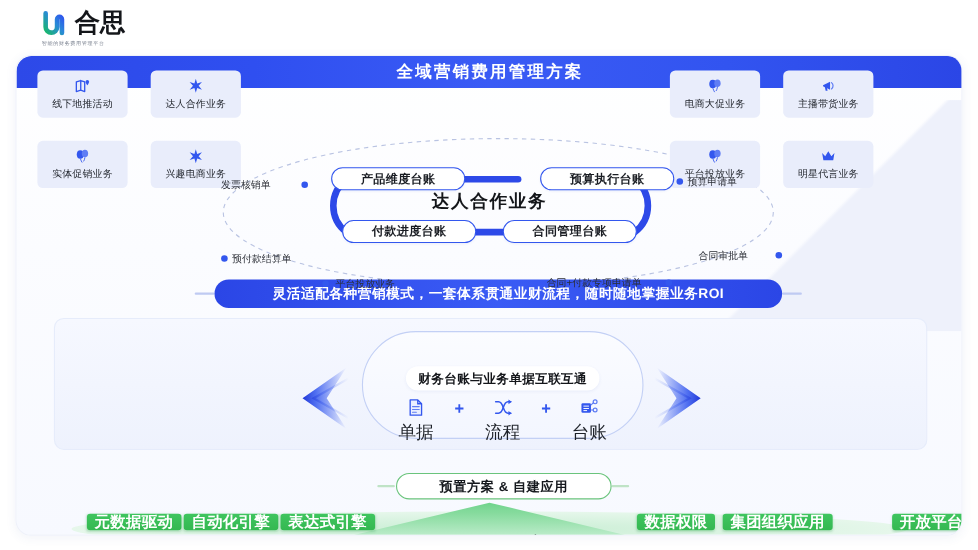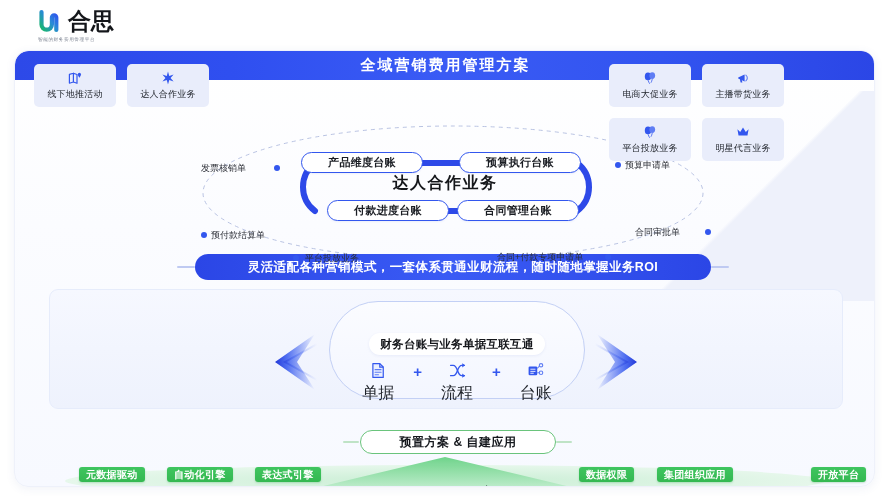--- a/index.html
+++ b/index.html
@@ -62,22 +62,22 @@
   .node-pill {
     position: absolute; height: 21px;
     background: #ffffff; border: 1.6px solid #3357ee;
     border-radius: 11px;
     display: flex; align-items: center; justify-content: center;
     color: #1a1d23; font-size: 11px; font-weight: 700;
     z-index: 4; letter-spacing: .3px;
     box-shadow: 0 1px 2px rgba(40,70,200,.07);
   }
   #np-prod { left: 286px; top: 72px; width: 122px; }
-  #np-budget { left: 444px; top: 72px; width: 122px; text-align: right; }
-  #np-pay { left: 312px; top: 120px; width: 122px; }
+  #np-budget { left: 476px; top: 72px; width: 122px; text-align: right; }
+  #np-pay { left: 296px; top: 120px; width: 122px; }
   #np-contract { left: 442px; top: 120px; width: 122px; }
 
   #center-title {
     position: absolute; left: 330px; top: 93px; width: 200px;
     text-align: center; font-size: 16px; font-weight: 700; color: #14161a;
     letter-spacing: 1.5px; z-index: 4;
   }
 
   .ext-label {
     position: absolute; font-size: 9px; color: #2a2d35; white-space: nowrap; z-index: 5;
@@ -112,21 +112,21 @@
   .banner-tick { position: absolute; top: 12px; width: 18px; height: 2px; background: #bfcaf2; border-radius:1px; }
   #tick-l { left: 162px; } #tick-r { left: 696px; }
 
   
   #mid-panel {
     position: absolute; left: 34px; top: 238px; width: 794px; height: 120px;
     background: linear-gradient(180deg,#f6f8ff 0%,#eef2fd 100%);
     border-radius: 9px; border: 1px solid #e6ecfb;
   }
   .card-grid { position: absolute; top: 13px; display: grid;
-    grid-template-columns: 82px 82px; grid-template-rows: 43px 43px; gap: 11px; }
+    grid-template-columns: 82px 82px; grid-template-rows: 43px 43px; gap: 21px; }
   #grid-left { left: 19px; }
   #grid-right { left: 594px; }
   .biz-card {
     background: #e9edfb; border-radius: 5px;
     display: flex; flex-direction: column; align-items: center; justify-content: center; gap: 2px;
   }
   .biz-ic { width: 16px; height: 16px; display:block; }
   .biz-label { font-size: 9px; color: #1d2128; font-weight: 400; letter-spacing:.2px; }
 
   .big-arrow { position: absolute; top: 281px; width: 46px; height: 60px; }
@@ -165,21 +165,21 @@
   
   #paas-zone { position: absolute; left: 0; top: 404px; width: 861px; height: 33px; }
   #paas-zone svg { position:absolute; left:0; top:0; }
   #paas-text {
     position: absolute; left: 378px; top: 29px; width: 130px; text-align: center;
     font-size: 15px; font-weight: 700; color: #15181d; letter-spacing: .5px;
   }
   .tag {
     position: absolute; height: 15px; padding: 0 7px;
     background: linear-gradient(180deg,#3fc55f,#34b851);
-    border-radius: 3px; color: #ffffff; font-size: 10px; font-weight: 700;
+    border-radius: 3px; color: #ffffff; font-size: 14px; font-weight: 700;
     display: flex; align-items: center; justify-content: center;
     white-space: nowrap; letter-spacing: .3px;
     box-shadow: 0 1px 2px rgba(40,150,70,.25);
   }
   #tg0 { left: 64px; top: 12px; } #tg1 { left: 152px; top: 12px; }
   #tg2 { left: 240px; top: 12px; }
   #tg3 { left: 564px; top: 12px; } #tg4 { left: 642px; top: 12px; text-align: right; }
   #tg5 { left: 776px; top: 12px; margin-left: 20px; }
 </style>
 </head>
@@ -258,20 +258,34 @@
         <path d="M3 5.5 L8 4 v11 L3 16.5 Z M8 4 l4.5 1.6 v11 L8 15 Z" fill="none" stroke="#3357ee" stroke-width="1.5" stroke-linejoin="round"></path>
         <path d="M15.5 3.5 a2 2 0 0 1 2 2 c0 1.6-2 4-2 4 s-2-2.4-2-4 a2 2 0 0 1 2-2 z" fill="#3357ee"></path>
       </svg>
       <div class="biz-label">线下地推活动</div>
     </div>
     <div class="biz-card">
       <svg class="biz-ic" viewBox="0 0 20 20">
         <path d="M10 2 L11.6 7.4 L17 5.6 L13.2 10 L17 14.4 L11.6 12.6 L10 18 L8.4 12.6 L3 14.4 L6.8 10 L3 5.6 L8.4 7.4 Z" fill="#3357ee"></path>
       </svg>
       <div class="biz-label">达人合作业务</div>
+    </div>
+    <div class="biz-card">
+      <svg class="biz-ic" viewBox="0 0 20 20">
+        <ellipse cx="7.5" cy="8" rx="4" ry="4.8" fill="#3357ee"></ellipse>
+        <ellipse cx="12.8" cy="7" rx="3.6" ry="4.3" fill="#5f7df4"></ellipse>
+        <path d="M7.6 12.8 q1 3 2 4.4 M12.8 11.3 q-.6 3.2-1.6 4.6" stroke="#3357ee" stroke-width="1" fill="none"></path>
+      </svg>
+      <div class="biz-label">实体促销业务</div>
+    </div>
+    <div class="biz-card">
+      <svg class="biz-ic" viewBox="0 0 20 20">
+        <path d="M10 2 L11.6 7.4 L17 5.6 L13.2 10 L17 14.4 L11.6 12.6 L10 18 L8.4 12.6 L3 14.4 L6.8 10 L3 5.6 L8.4 7.4 Z" fill="#3357ee"></path>
+      </svg>
+      <div class="biz-label">兴趣电商业务</div>
     </div>
   </div>
 
   <div class="card-grid" id="grid-right">
     <div class="biz-card">
       <svg class="biz-ic" viewBox="0 0 20 20">
         <ellipse cx="7.5" cy="8" rx="4" ry="4.8" fill="#3357ee"></ellipse>
         <ellipse cx="12.8" cy="7" rx="3.6" ry="4.3" fill="#5f7df4"></ellipse>
         <path d="M7.6 12.8 q1 3 2 4.4 M12.8 11.3 q-.6 3.2-1.6 4.6" stroke="#3357ee" stroke-width="1" fill="none"></path>
       </svg>

